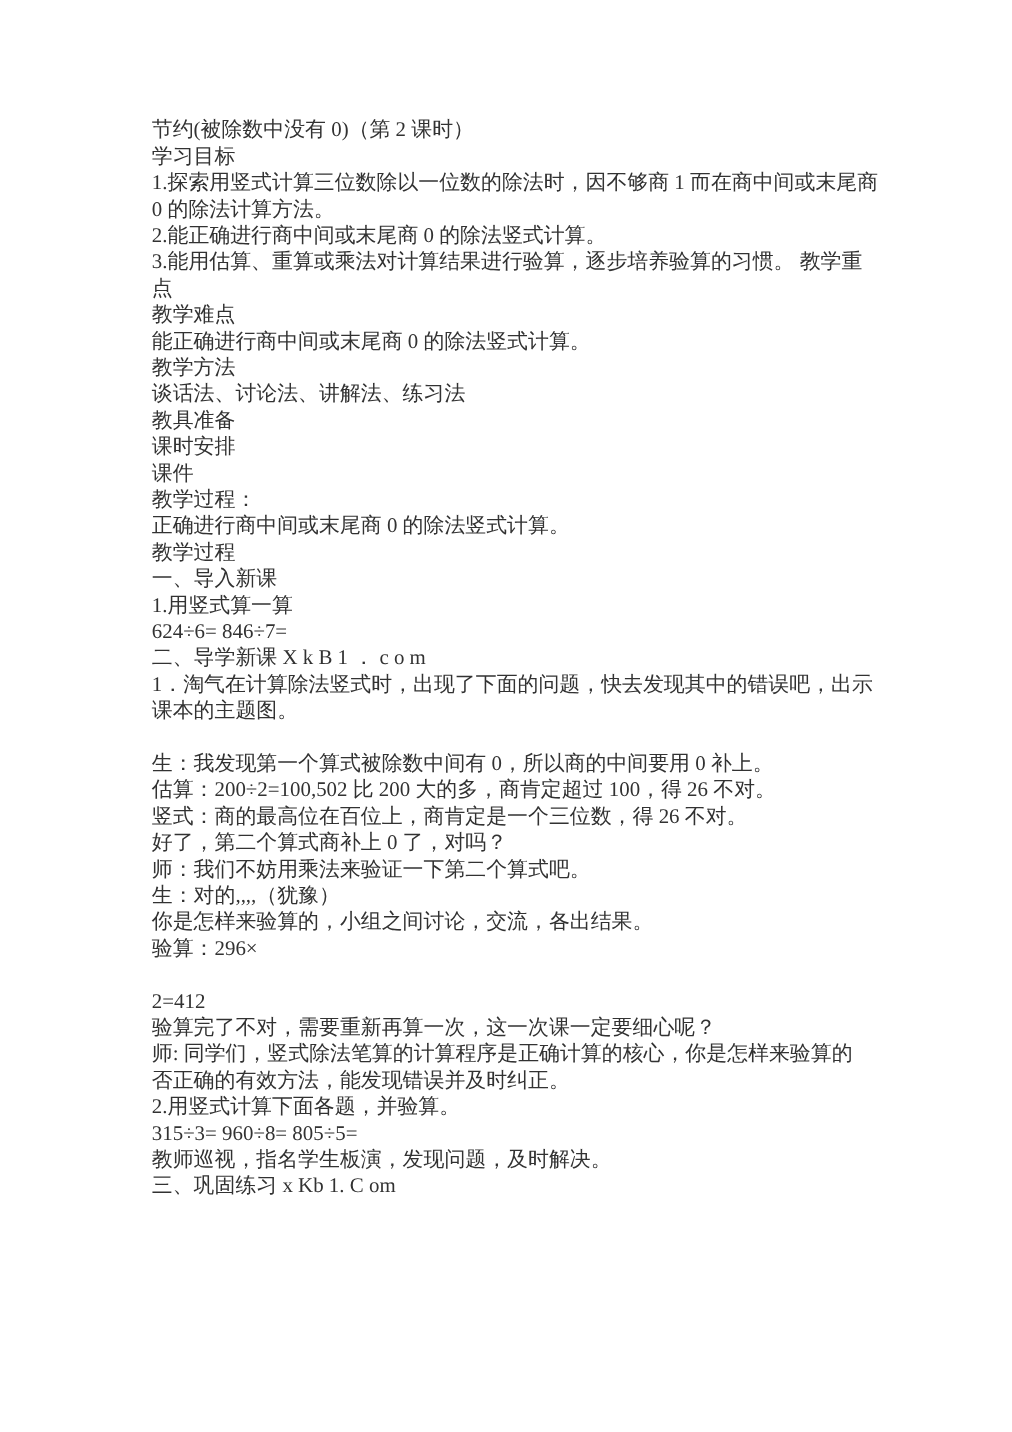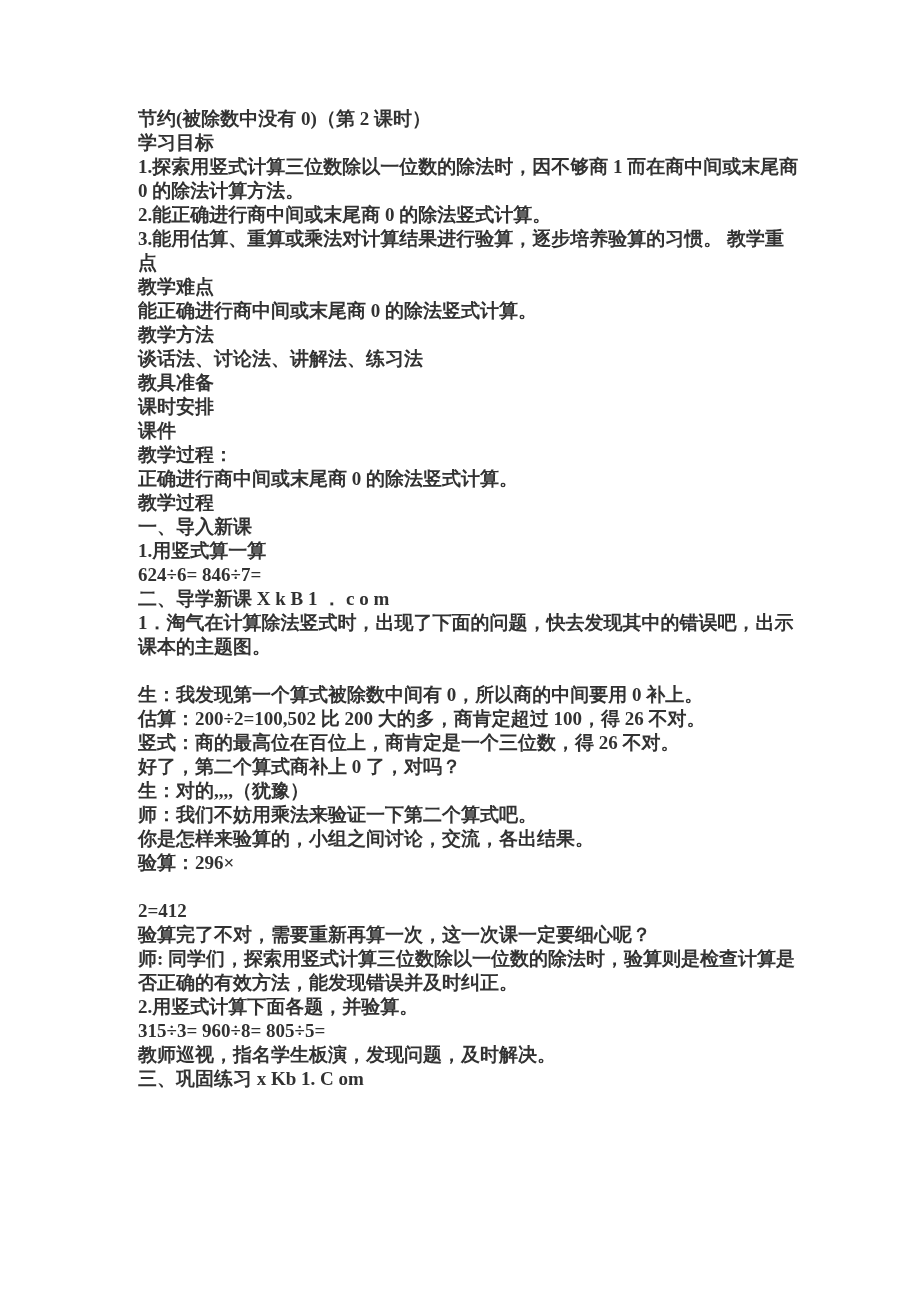--- a/index.html
+++ b/index.html
@@ -28,21 +28,20 @@
     top: 107px;
     width: 700px;
     color: #323232;
     font-size: 19px;
     line-height: 24px;
   }
   .text-line {
     min-height: 24px;
     white-space: pre;
     letter-spacing: 0px;
-    font-weight: bold;
   }
 </style>
 </head>
 <body>
 
 <div class="doc-page">
   <div class="doc-body" id="doc-body">
       <div class="text-line">节约(被除数中没有 0)（第 2 课时）</div>
       <div class="text-line">学习目标</div>
       <div class="text-line">1.探索用竖式计算三位数除以一位数的除法时，因不够商 1 而在商中间或末尾商</div>
@@ -64,27 +63,27 @@
       <div class="text-line">1.用竖式算一算</div>
       <div class="text-line">624÷6= 846÷7=</div>
       <div class="text-line">二、导学新课 X k B 1 ． c o m</div>
       <div class="text-line">1．淘气在计算除法竖式时，出现了下面的问题，快去发现其中的错误吧，出示</div>
       <div class="text-line">课本的主题图。</div>
       <div class="text-line"></div>
       <div class="text-line">生：我发现第一个算式被除数中间有 0，所以商的中间要用 0 补上。</div>
       <div class="text-line">估算：200÷2=100,502 比 200 大的多，商肯定超过 100，得 26 不对。</div>
       <div class="text-line">竖式：商的最高位在百位上，商肯定是一个三位数，得 26 不对。</div>
       <div class="text-line">好了，第二个算式商补上 0 了，对吗？</div>
+      <div class="text-line">师：我们不妨用乘法来验证一下第二个算式吧。</div>
       <div class="text-line">生：对的,,,,（犹豫）</div>
-      <div class="text-line">师：我们不妨用乘法来验证一下第二个算式吧。</div>
       <div class="text-line">你是怎样来验算的，小组之间讨论，交流，各出结果。</div>
       <div class="text-line">验算：296×</div>
       <div class="text-line"></div>
       <div class="text-line">2=412</div>
       <div class="text-line">验算完了不对，需要重新再算一次，这一次课一定要细心呢？</div>
-      <div class="text-line">师: 同学们，探索用竖式计算三位数除以一位数的除法时，验算则是检查计算是</div>
+      <div class="text-line">师: 同学们，竖式除法笔算的计算程序是正确计算的核心，你是怎样来验算的</div>
       <div class="text-line">否正确的有效方法，能发现错误并及时纠正。</div>
       <div class="text-line">2.用竖式计算下面各题，并验算。</div>
       <div class="text-line">315÷3= 960÷8= 805÷5=</div>
       <div class="text-line">教师巡视，指名学生板演，发现问题，及时解决。</div>
       <div class="text-line">三、巩固练习 x Kb 1. C om</div>
     </div>
 </div>
 
 </body></html>

